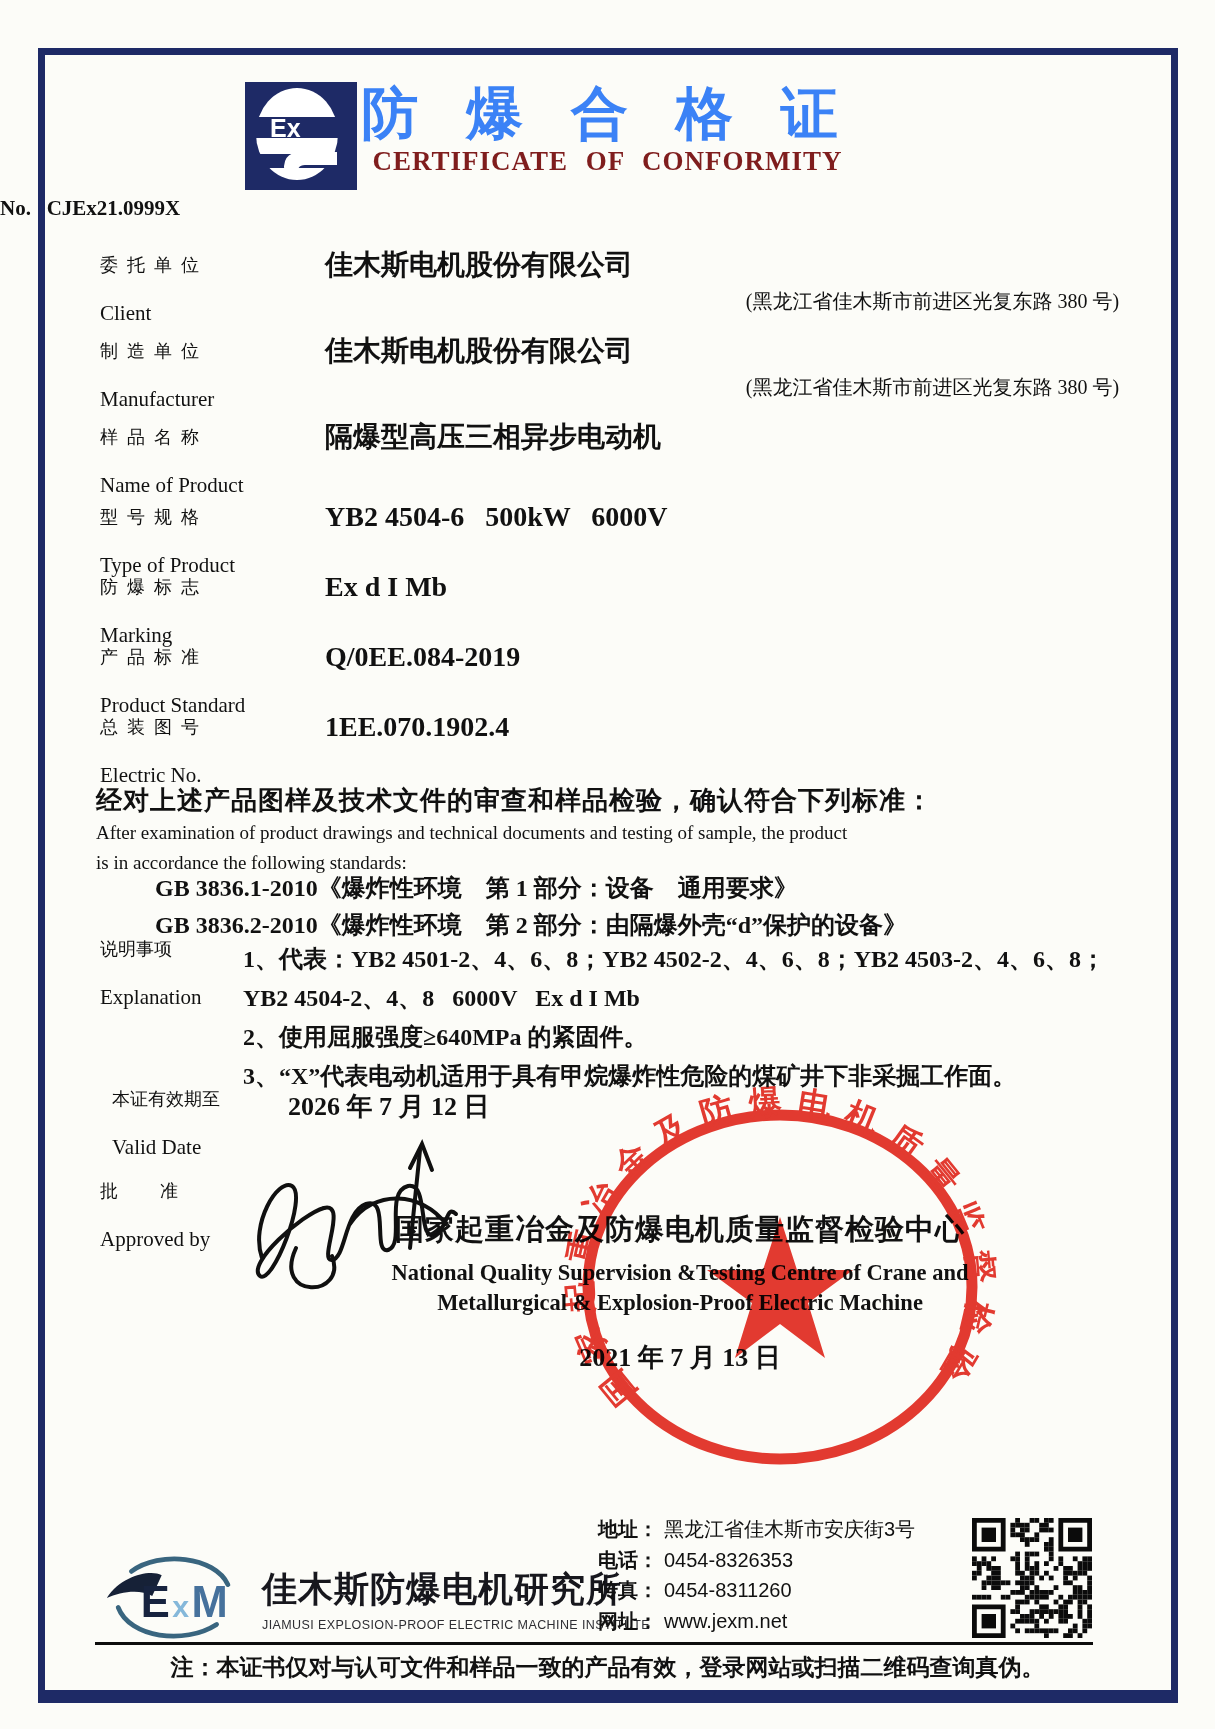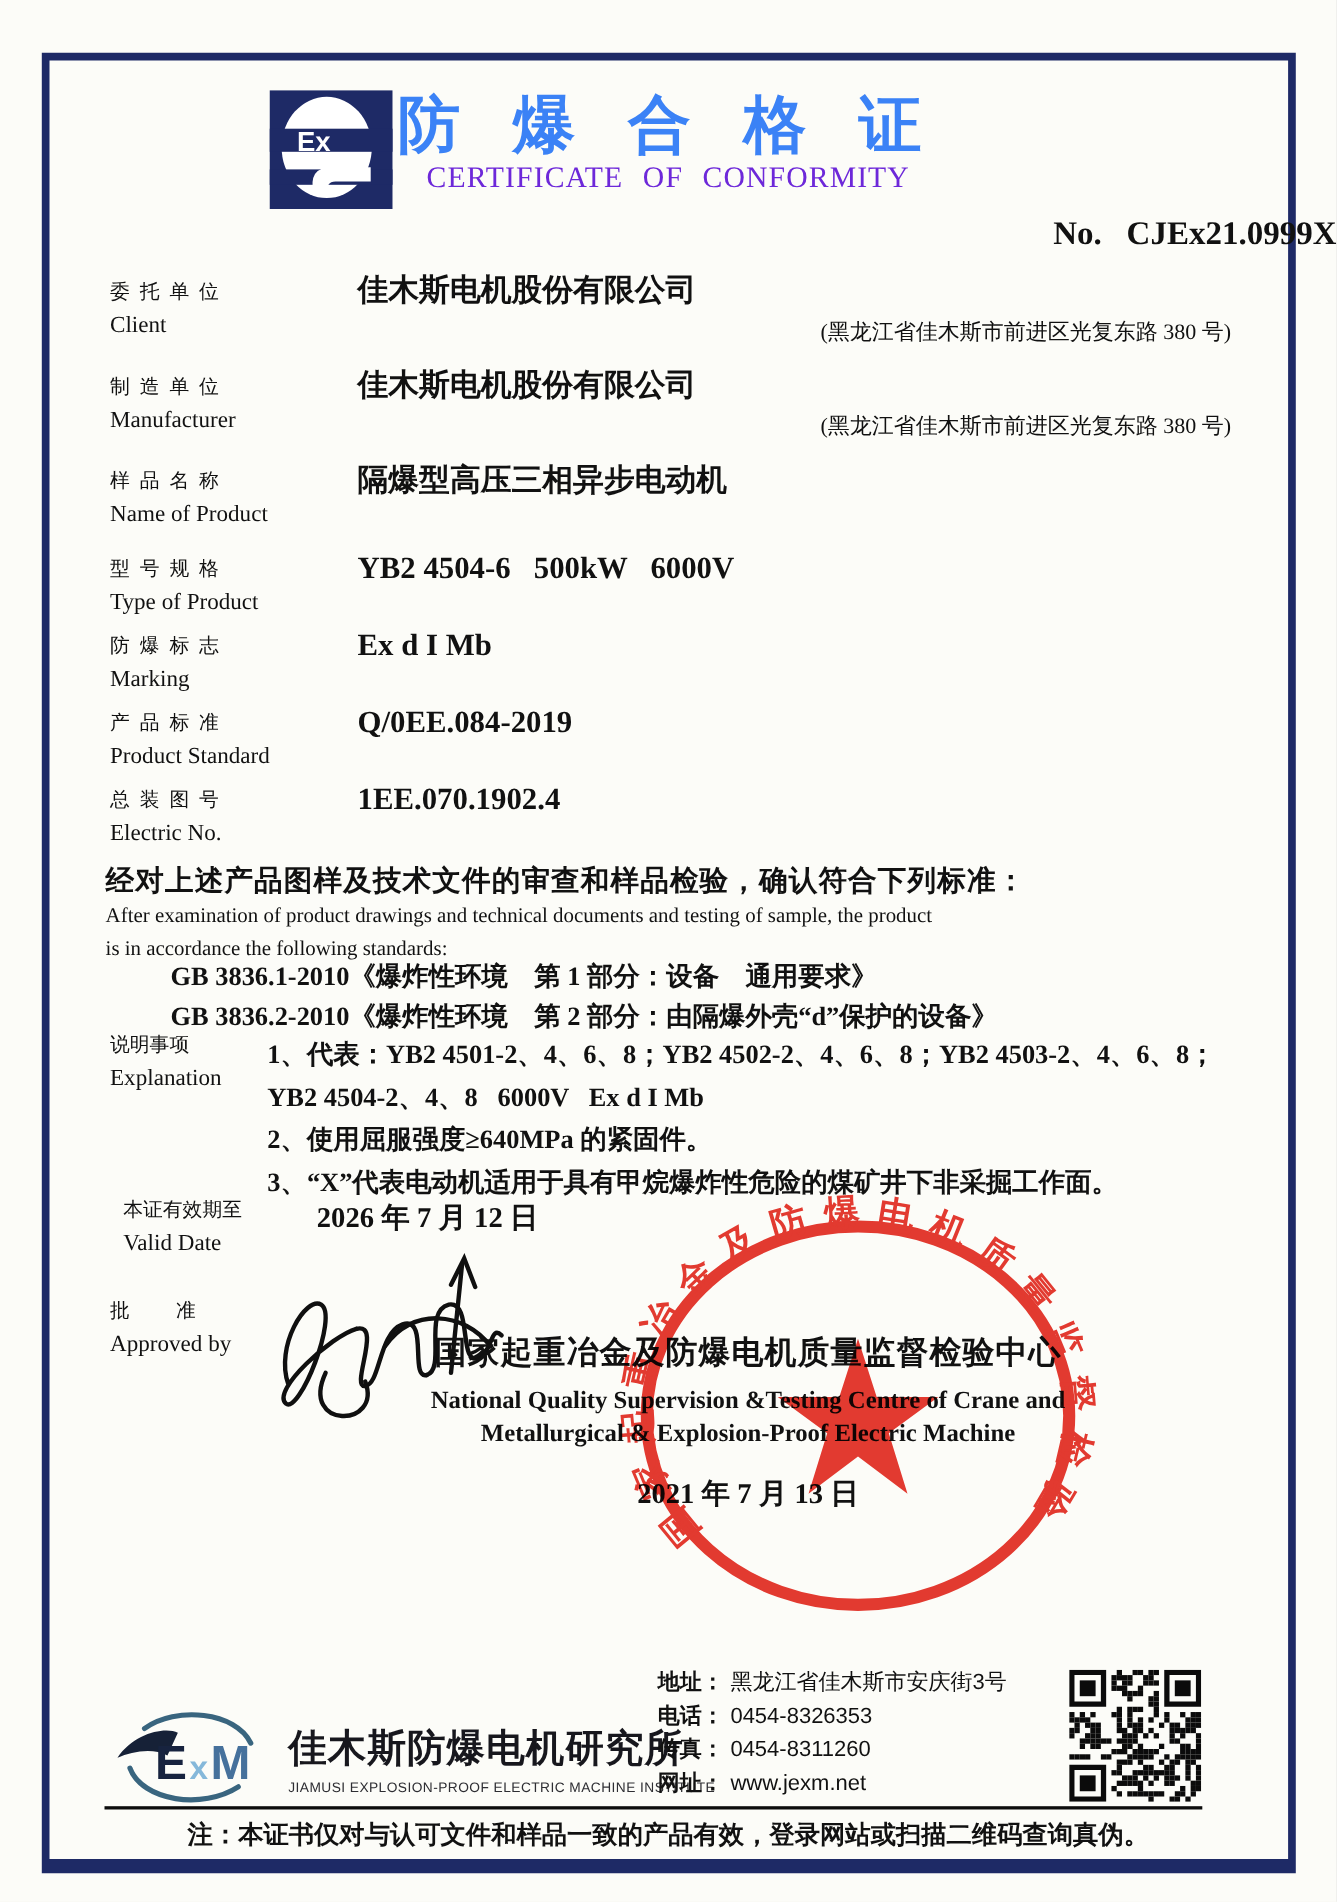--- a/index.html
+++ b/index.html
@@ -7,29 +7,29 @@
         font-family:"Liberation Sans",sans-serif;color:#111;}
   .frame{position:absolute;left:38px;top:48px;width:1140px;height:1655px;box-sizing:border-box;
          border:7px solid #1e2a66;border-bottom-width:13px;}
   .abs{position:absolute;}
   .pre{white-space:pre-wrap;}
 
   
   .exlogo{left:245px;top:82px;width:112px;height:108px;}
   .title-cn{left:0;top:76px;width:1215px;text-align:center;color:#3b82f6;font-weight:bold;
             font-size:57px;letter-spacing:16px;}
-  .title-en{left:0;top:146px;width:1215px;text-align:center;color:#6d28d9;font-weight:normal;
+  .title-en{left:0;top:146px;width:1215px;text-align:center;color:#7f1d1d;font-weight:bold;
             font-family:"Liberation Serif",serif;font-size:27px;letter-spacing:1px;word-spacing:10px;}
-  .no-line{left:0;top:196px;width:1215px;text-align:right;font-family:"Liberation Serif",serif;
-           font-weight:600;font-size:30px;}
+  .no-line{left:0;top:196px;width:1215px;text-align:left;font-family:"Liberation Serif",serif;
+           font-weight:600;font-size:21px;}
 
   
   .row-label{left:100px;width:232px;}
   .row-label .cn{font-size:18px;font-weight:normal;letter-spacing:2px;line-height:30px;}
-  .row-label .en{font-family:"Liberation Serif",serif;font-size:21px;margin-top:3px;}
+  .row-label .en{font-family:"Liberation Serif",serif;font-size:21px;margin-top:21px;}
   .row-value{left:325px;width:800px;font-family:"Liberation Serif",serif;}
   .row-value .val{font-size:28px;font-weight:600;line-height:30px;}
   .row-value .note{font-size:20px;margin-top:8px;font-weight:400;}
 
   .statement{left:96px;top:784px;width:1016px;}
   .statement .cn{font-size:26px;font-weight:bold;letter-spacing:1px;line-height:32px;}
   .statement .en{font-family:Liberation Serif, serif;font-size:19px;line-height:27px;margin-top:3px;}
   .standards{left:155px;top:870px;width:960px;font-family:"Liberation Serif",serif;
              font-size:24px;font-weight:600;line-height:37px;}
   .expl-items{left:243px;top:940px;width:868px;font-family:"Liberation Serif",serif;

